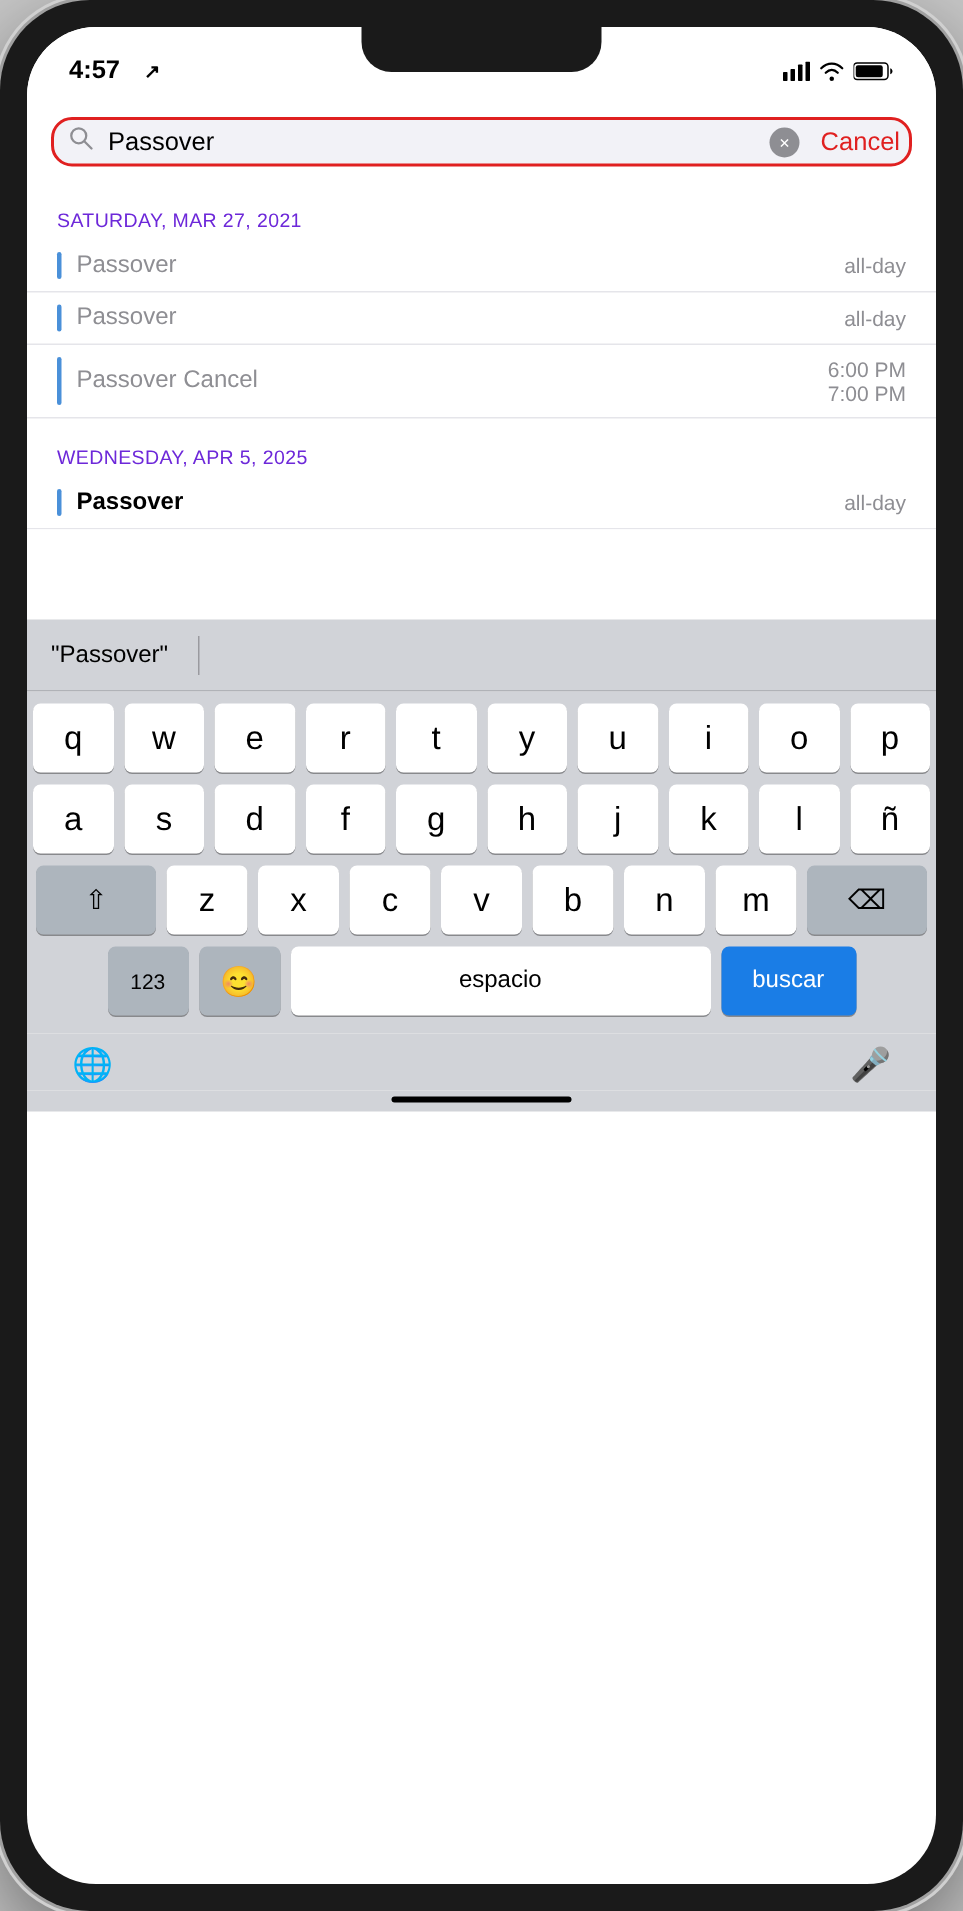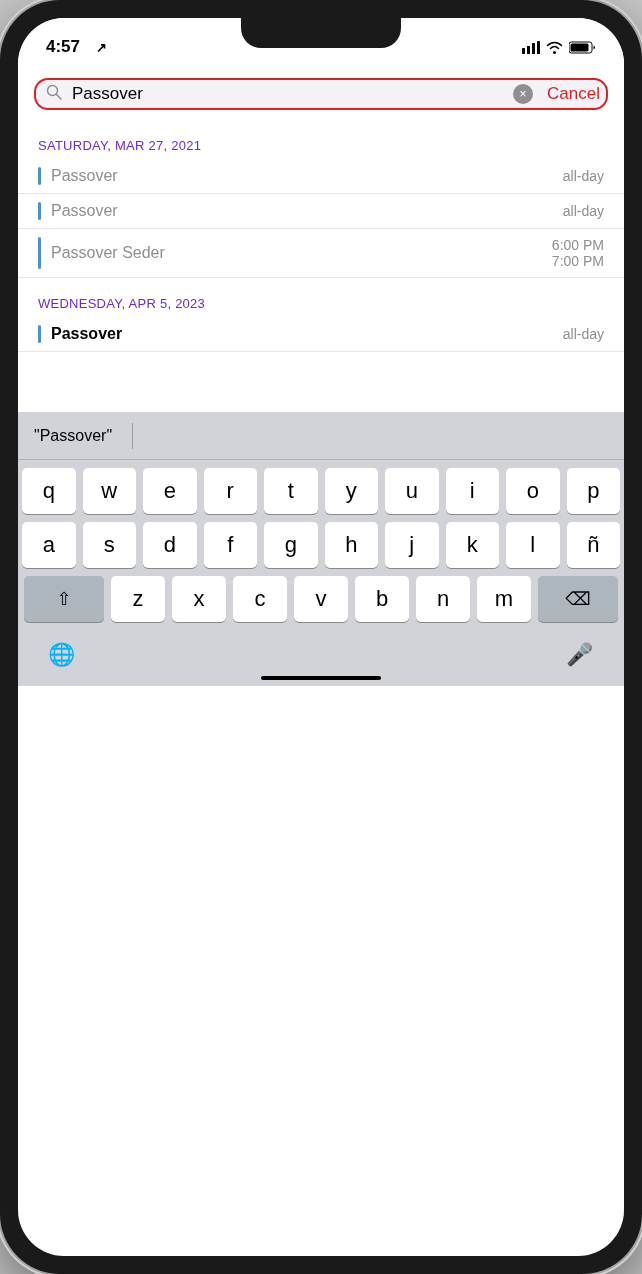--- a/index.html
+++ b/index.html
@@ -329,29 +329,29 @@
         <div class="event-content">
           <span class="event-name">Passover</span>
         </div>
         <div class="event-time">
           <span>all-day</span>
         </div>
       </div>
       <div class="event-row">
         <div class="event-bar"></div>
         <div class="event-content">
-          <span class="event-name">Passover Seder</span>
+          <span class="event-name">Passover Cancel</span>
         </div>
         <div class="event-time">
           <span>6:00 PM</span>
           <span>7:00 PM</span>
         </div>
       </div>
 
-      <div class="date-header">WEDNESDAY, APR 5, 2023</div>
+      <div class="date-header">WEDNESDAY, APR 5, 2025</div>
       <div class="event-row">
         <div class="event-bar"></div>
         <div class="event-content">
           <span class="event-name bold">Passover</span>
         </div>
         <div class="event-time">
           <span>all-day</span>
         </div>
       </div>
     </div>
@@ -396,20 +396,26 @@
         <div class="key">z</div>
         <div class="key">x</div>
         <div class="key">c</div>
         <div class="key">v</div>
         <div class="key">b</div>
         <div class="key">n</div>
         <div class="key">m</div>
         <div class="key dark wide" style="font-size:18px;">⌫</div>
       </div>
 
+      <div class="key-row">
+        <div class="key dark num" style="font-size:14px;">123</div>
+        <div class="key dark emoji" style="font-size:20px;">😊</div>
+        <div class="key space" style="font-size:16px;">espacio</div>
+        <div class="key blue">buscar</div>
+      </div>
     </div>
 
     <div class="bottom-bar">
       <span style="font-size:22px; color:#555;">🌐</span>
       <span style="font-size:22px; color:#555;">🎤</span>
     </div>
     <div style="background:#d1d3d8; padding-bottom:6px; display:flex; justify-content:center;">
       <div class="home-indicator"></div>
     </div>
 

